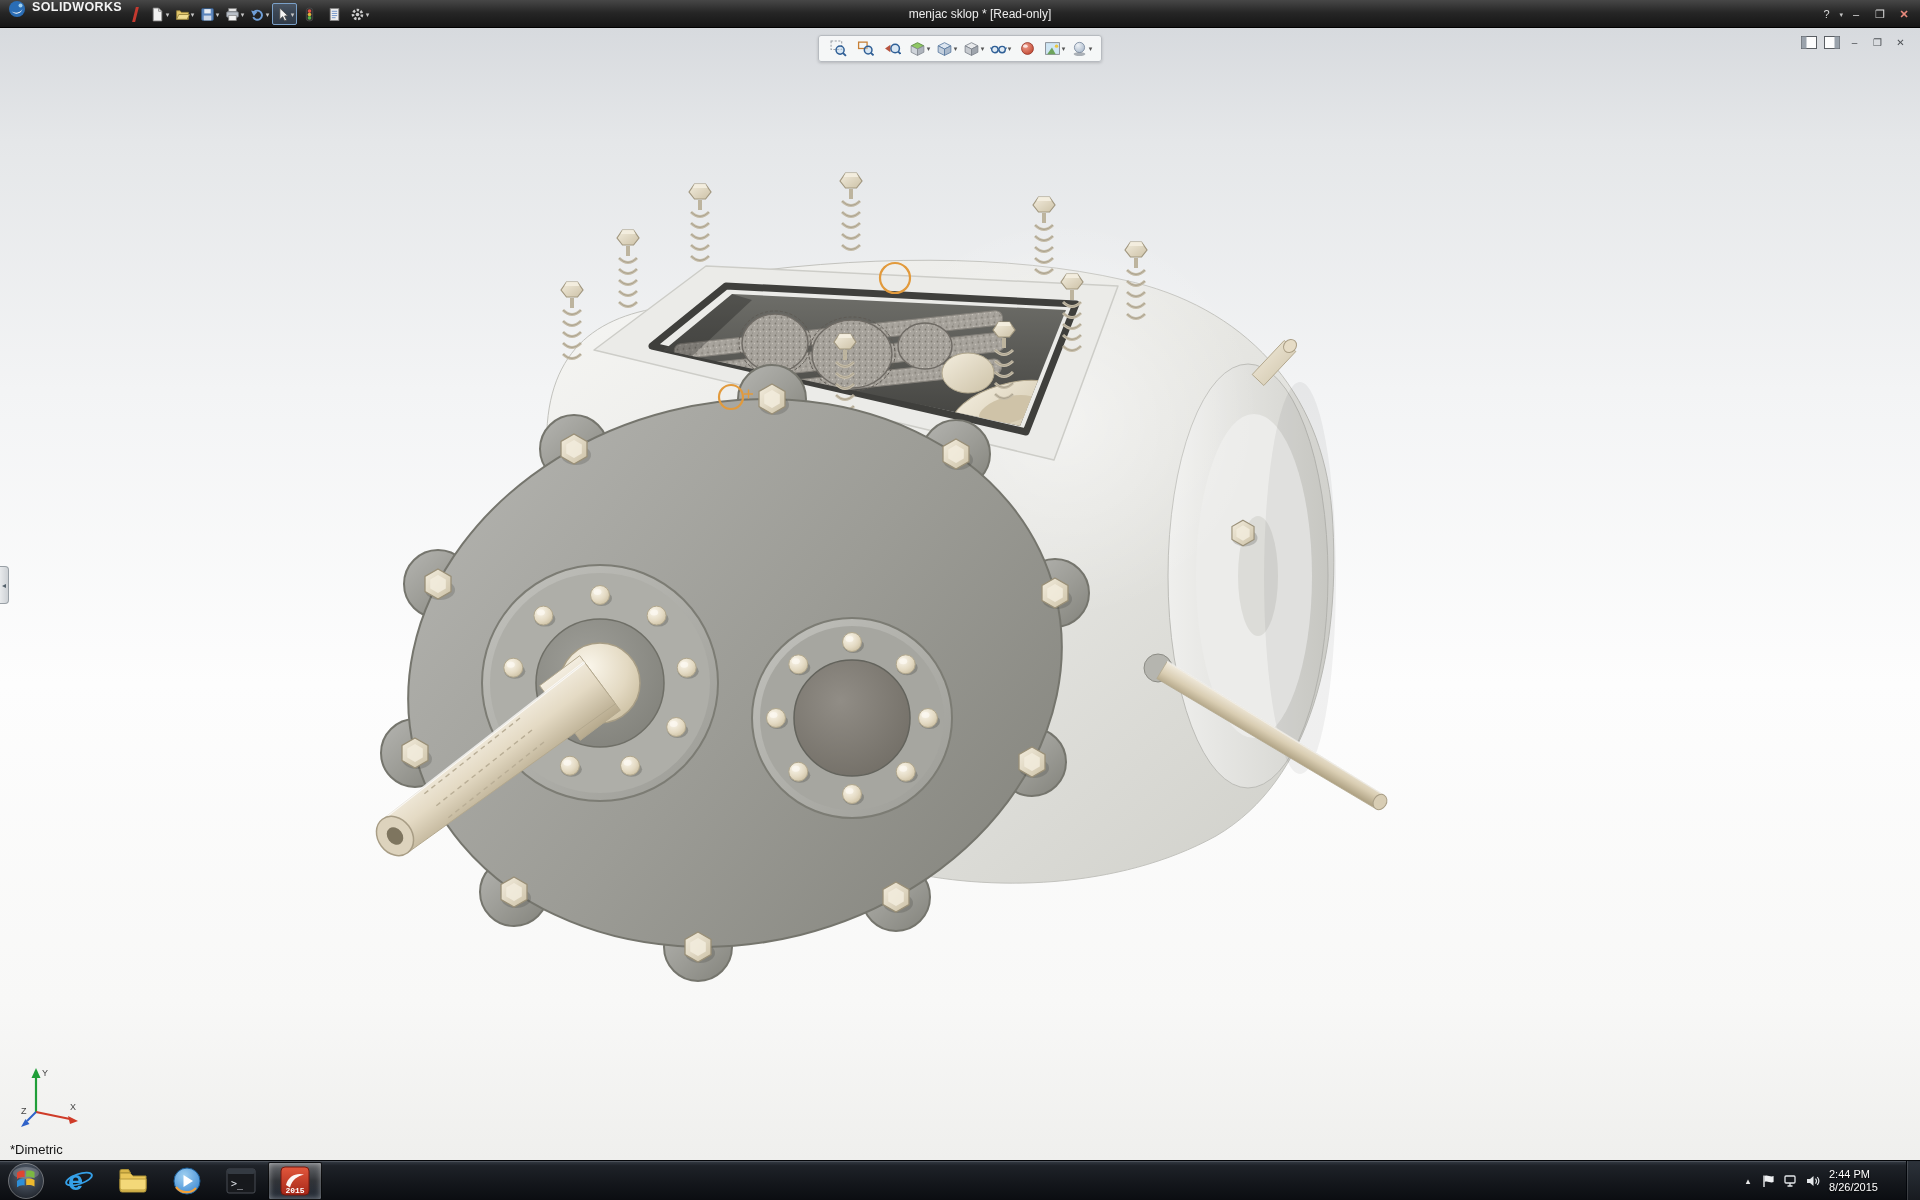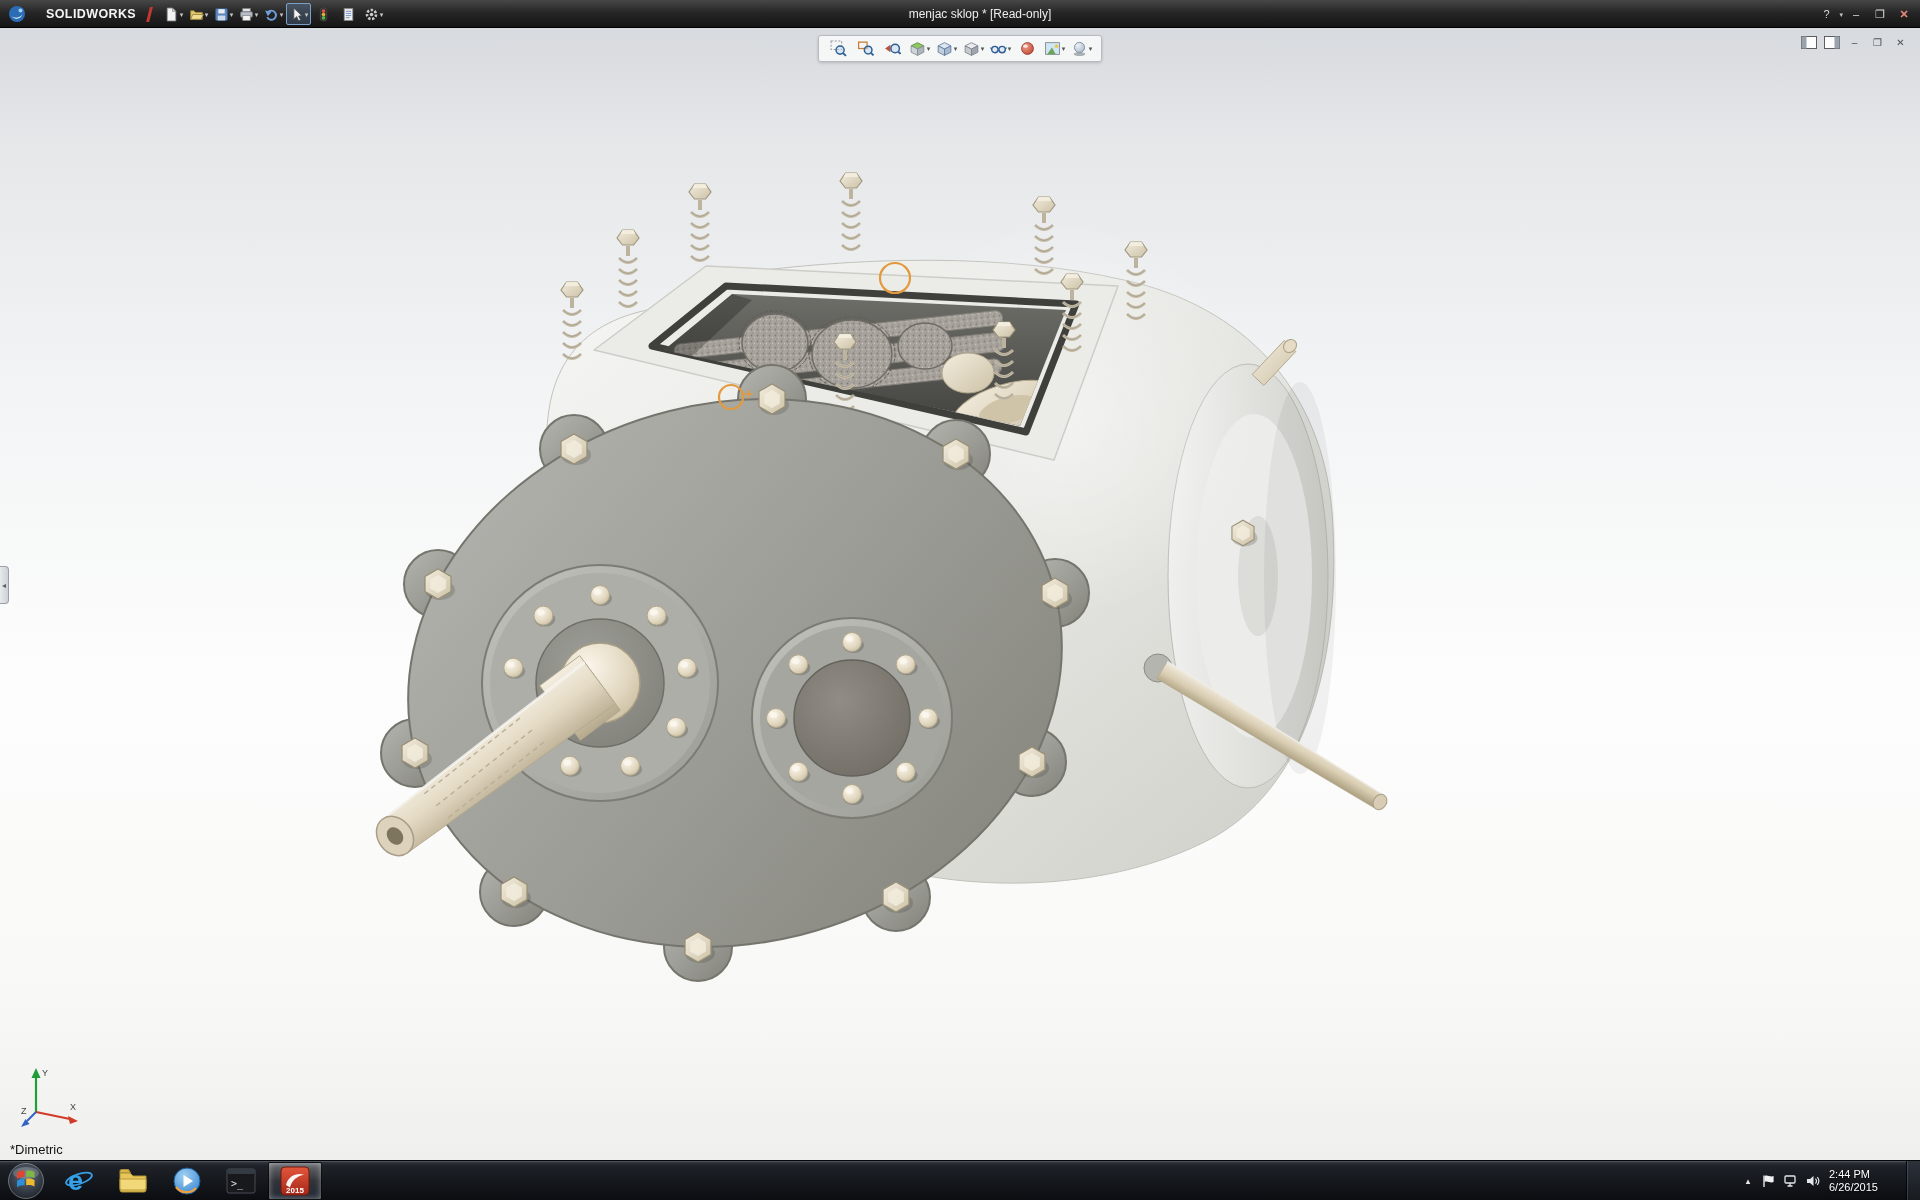--- a/index.html
+++ b/index.html
@@ -4,21 +4,21 @@
 <style>
   * { margin:0; padding:0; box-sizing:border-box; }
   html,body { width:1920px; height:1200px; overflow:hidden; background:#000;
     font-family:"Liberation Sans", sans-serif; }
   button { font-family:inherit; cursor:default; }
 
   
   .titlebar { position:absolute; top:0; left:0; right:0; height:28px; z-index:40;
     background:linear-gradient(180deg,#474747 0%,#262626 45%,#141414 100%);
     box-shadow:inset 0 -1px 0 #000; display:flex; align-items:center; }
-  .brand { display:flex; align-items:center; gap:20px; padding:0 8px; height:100%; }
+  .brand { display:flex; gap:6px; padding:0 8px; height:100%; }
   .brand-text { font-size:12.5px; font-weight:bold; color:#f4f4f4; letter-spacing:.4px; }
   .brand-accent { width:3px; height:15px; background:#c4392f; transform:skewX(-14deg); margin:0 10px 0 4px; }
   .tbtn { width:25px; height:22px; display:flex; align-items:center; justify-content:center; gap:1px;
     background:transparent; border:1px solid transparent; padding:0; }
   .tbtn.active { border-color:#7aa0c8; background:rgba(110,150,200,.28); border-radius:2px; }
   .caret { font-size:7px; color:#c6c6c6; line-height:1; }
   .title-center { position:absolute; left:50%; transform:translateX(-50%); top:7px;
     font-size:12px; color:#ececec; white-space:nowrap;padding-left:40px; }
   .win-ctrls { margin-left:auto; display:flex; align-items:center; gap:2px; padding-right:5px; }
   .wbtn { width:22px; height:18px; background:transparent; border:none; color:#dcdcdc;
@@ -53,21 +53,21 @@
   
   .taskbar { position:absolute; bottom:0; left:0; right:0; height:40px; z-index:40;
     background:linear-gradient(180deg,#353c45 0%,#1e2228 12%,#14171c 55%,#0b0d11 100%);
     border-top:1px solid #05070a; box-shadow:inset 0 1px 0 rgba(255,255,255,.13);
     display:flex; align-items:center; }
   .start-btn { width:52px; height:40px; display:flex; align-items:center; justify-content:center;
     background:transparent; border:none; }
   .task-item { width:54px; height:38px; margin:1px 0; display:flex; align-items:center; justify-content:center;
     background:transparent; border:1px solid transparent; border-radius:2px; }
   .task-item.active { background:linear-gradient(180deg,rgba(255,255,255,.32),rgba(255,255,255,.12) 50%,rgba(130,160,200,.20));
-    border-color:rgba(0,0,0,.8); box-shadow:inset 0 0 6px rgba(255,255,255,.45); }
+    border-color:rgba(0,0,0,.8); box-shadow:inset 0 0 6px rgba(255,255,255,.45);font-family:Liberation Mono, monospace; }
   .tray { margin-left:auto; display:flex; align-items:center; height:100%; }
   .tray-btn { background:transparent; border:none; display:flex; align-items:center; justify-content:center; height:40px; }
   .chev { width:20px; color:#e8e8e8; font-size:9px; }
   .tray-ico { width:22px; }
   .clock { width:72px; text-align:left; color:#fff; font-size:11px; line-height:13px;
     text-shadow:0 1px 2px rgba(0,0,0,.9); margin:0 5px; background:transparent; border:none; }
   .show-desktop { width:14px; height:40px; border:none; border-left:1px solid #02050a;
     box-shadow:inset 1px 0 0 rgba(255,255,255,.14);
     background:linear-gradient(180deg,#2c323a,#171a1f); }
 </style>
@@ -589,17 +589,17 @@
       </svg>
     </button>
     <button class="tray-btn tray-ico">
       <svg width="16" height="16" viewBox="0 0 16 16">
         <polygon points="2,6 5,6 8.5,3 8.5,13 5,10 2,10" fill="#e4e7ea"></polygon>
         <path d="M10.5 5.5a4 4 0 0 1 0 5M12.3 4a6.5 6.5 0 0 1 0 8" stroke="#e4e7ea" stroke-width="1.2" fill="none"></path>
       </svg>
     </button>
     <button class="clock">
       <div>2:44 PM</div>
-      <div>6/26/2015</div>
+      <div>8/26/2015</div>
     </button>
     <button class="show-desktop"></button>
   </div>
 </div>
 
 </body></html>

